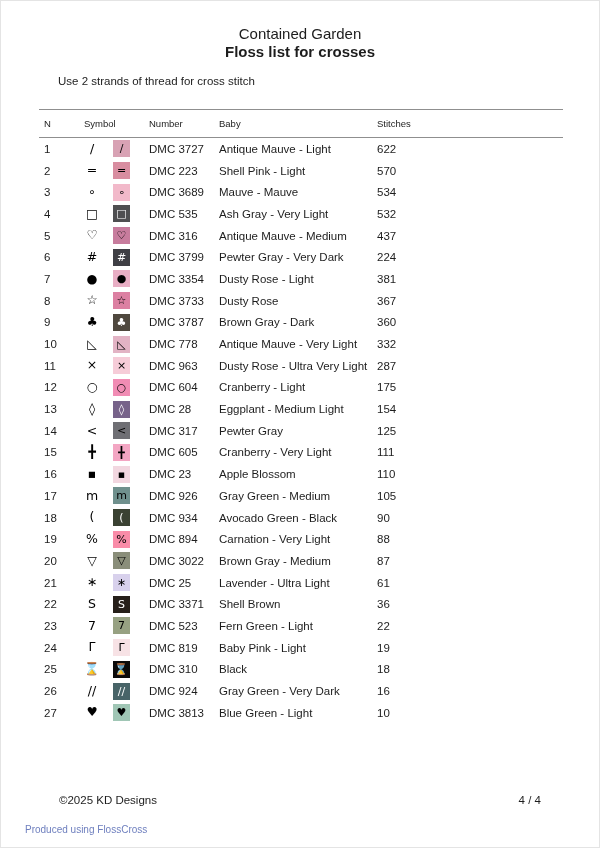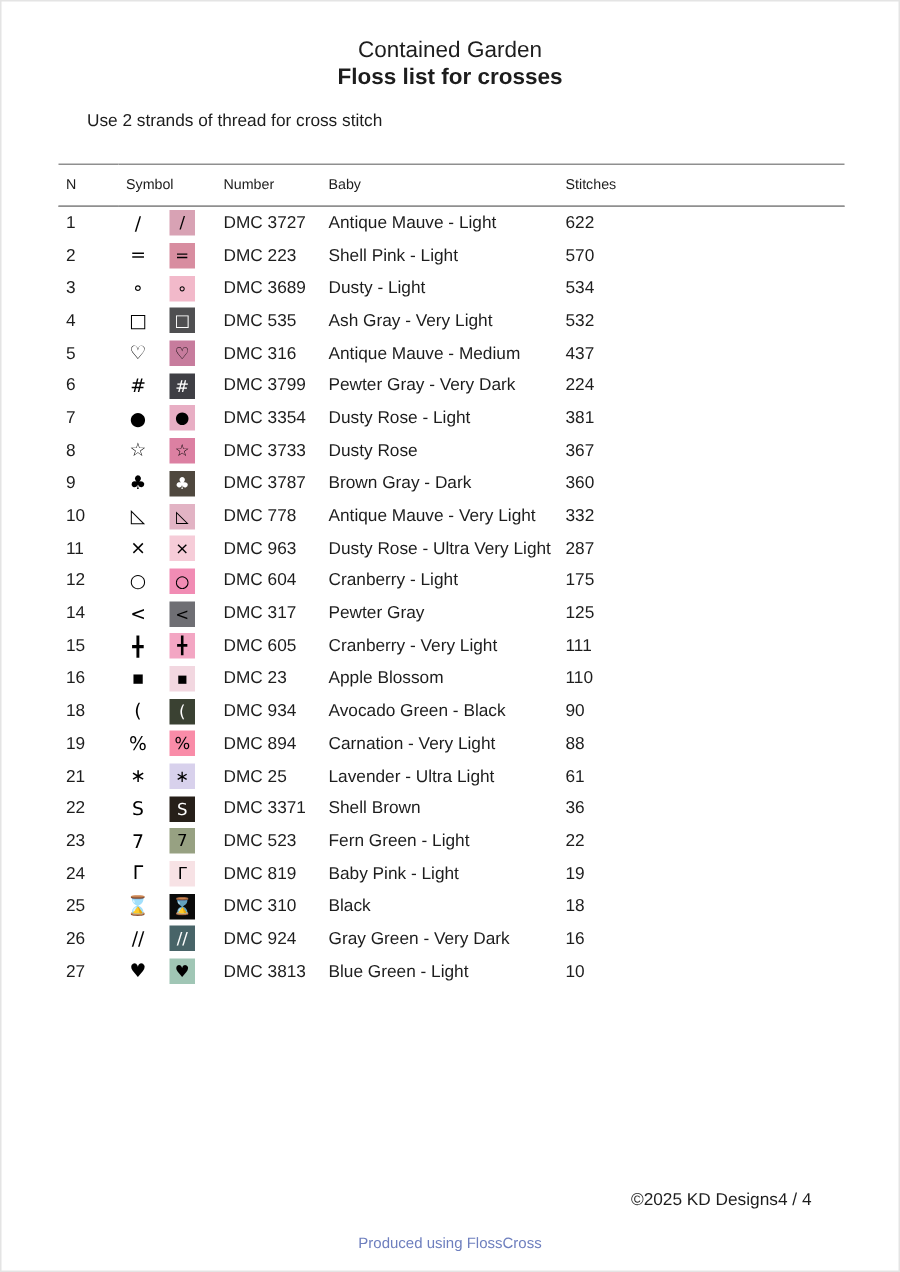--- a/index.html
+++ b/index.html
@@ -49,26 +49,26 @@
     font-family:"DejaVu Sans",sans-serif;font-size:12.5px;line-height:1;color:#000;
   }
   .swatch{
     display:inline-flex;width:17px;height:17px;margin-left:13px;
     align-items:center;justify-content:center;
     font-family:"DejaVu Sans",sans-serif;font-size:11px;line-height:1;
   }
   .footer{
     position:absolute;top:793px;left:0;right:0;
     padding:0 58px;box-sizing:border-box;
-    display:flex;justify-content:flex-end;
+    display:flex;justify-content:space-between;
     font-size:11.5px;color:#1d1d1d;
   }
   .credit{
     position:absolute;top:823px;left:0;right:0;
-    text-align:center;font-size:10px;cursor:pointer;
+    font-size:10px;cursor:pointer;padding-left:24px;
   }
 </style>
 </head>
 <body>
 
 <div class="page">
 
   <div class="pattern-title">Contained Garden</div>
   <div class="doc-title">Floss list for crosses</div>
   <div class="instruction">Use 2 strands of thread for cross stitch</div>
@@ -111,21 +111,21 @@
           <td>Shell Pink - Light</td>
           <td>570</td>
         </tr>
         <tr>
           <td>3</td>
           <td class="sym-cell">
             <span class="glyph">∘</span>
             <span class="swatch" style="background: rgb(242, 185, 202); color: rgb(0, 0, 0);">∘</span>
           </td>
           <td>DMC 3689</td>
-          <td>Dusty - Light</td>
+          <td>Mauve - Mauve</td>
           <td>534</td>
         </tr>
         <tr>
           <td>4</td>
           <td class="sym-cell">
             <span class="glyph">□</span>
             <span class="swatch" style="background: rgb(79, 79, 81); color: rgb(255, 255, 255);">□</span>
           </td>
           <td>DMC 535</td>
           <td>Ash Gray - Very Light</td>
@@ -205,20 +205,30 @@
           <td>12</td>
           <td class="sym-cell">
             <span class="glyph">○</span>
             <span class="swatch" style="background: rgb(241, 140, 180); color: rgb(0, 0, 0);">○</span>
           </td>
           <td>DMC 604</td>
           <td>Cranberry - Light</td>
           <td>175</td>
         </tr>
         <tr>
+          <td>13</td>
+          <td class="sym-cell">
+            <span class="glyph">◊</span>
+            <span class="swatch" style="background: rgb(119, 99, 138); color: rgb(255, 255, 255);">◊</span>
+          </td>
+          <td>DMC 28</td>
+          <td>Eggplant - Medium Light</td>
+          <td>154</td>
+        </tr>
+        <tr>
           <td>14</td>
           <td class="sym-cell">
             <span class="glyph">&lt;</span>
             <span class="swatch" style="background: rgb(111, 111, 116); color: rgb(0, 0, 0);">&lt;</span>
           </td>
           <td>DMC 317</td>
           <td>Pewter Gray</td>
           <td>125</td>
         </tr>
         <tr>
@@ -235,38 +245,58 @@
           <td>16</td>
           <td class="sym-cell">
             <span class="glyph">▪</span>
             <span class="swatch" style="background: rgb(242, 215, 224); color: rgb(0, 0, 0);">▪</span>
           </td>
           <td>DMC 23</td>
           <td>Apple Blossom</td>
           <td>110</td>
         </tr>
         <tr>
+          <td>17</td>
+          <td class="sym-cell">
+            <span class="glyph">m</span>
+            <span class="swatch" style="background: rgb(111, 144, 141); color: rgb(0, 0, 0);">m</span>
+          </td>
+          <td>DMC 926</td>
+          <td>Gray Green - Medium</td>
+          <td>105</td>
+        </tr>
+        <tr>
           <td>18</td>
           <td class="sym-cell">
             <span class="glyph">(</span>
             <span class="swatch" style="background: rgb(58, 65, 50); color: rgb(255, 255, 255);">(</span>
           </td>
           <td>DMC 934</td>
           <td>Avocado Green - Black</td>
           <td>90</td>
         </tr>
         <tr>
           <td>19</td>
           <td class="sym-cell">
             <span class="glyph">%</span>
             <span class="swatch" style="background: rgb(249, 140, 168); color: rgb(0, 0, 0);">%</span>
           </td>
           <td>DMC 894</td>
           <td>Carnation - Very Light</td>
           <td>88</td>
+        </tr>
+        <tr>
+          <td>20</td>
+          <td class="sym-cell">
+            <span class="glyph">▽</span>
+            <span class="swatch" style="background: rgb(138, 142, 122); color: rgb(0, 0, 0);">▽</span>
+          </td>
+          <td>DMC 3022</td>
+          <td>Brown Gray - Medium</td>
+          <td>87</td>
         </tr>
         <tr>
           <td>21</td>
           <td class="sym-cell">
             <span class="glyph">∗</span>
             <span class="swatch" style="background: rgb(216, 209, 236); color: rgb(0, 0, 0);">∗</span>
           </td>
           <td>DMC 25</td>
           <td>Lavender - Ultra Light</td>
           <td>61</td>

